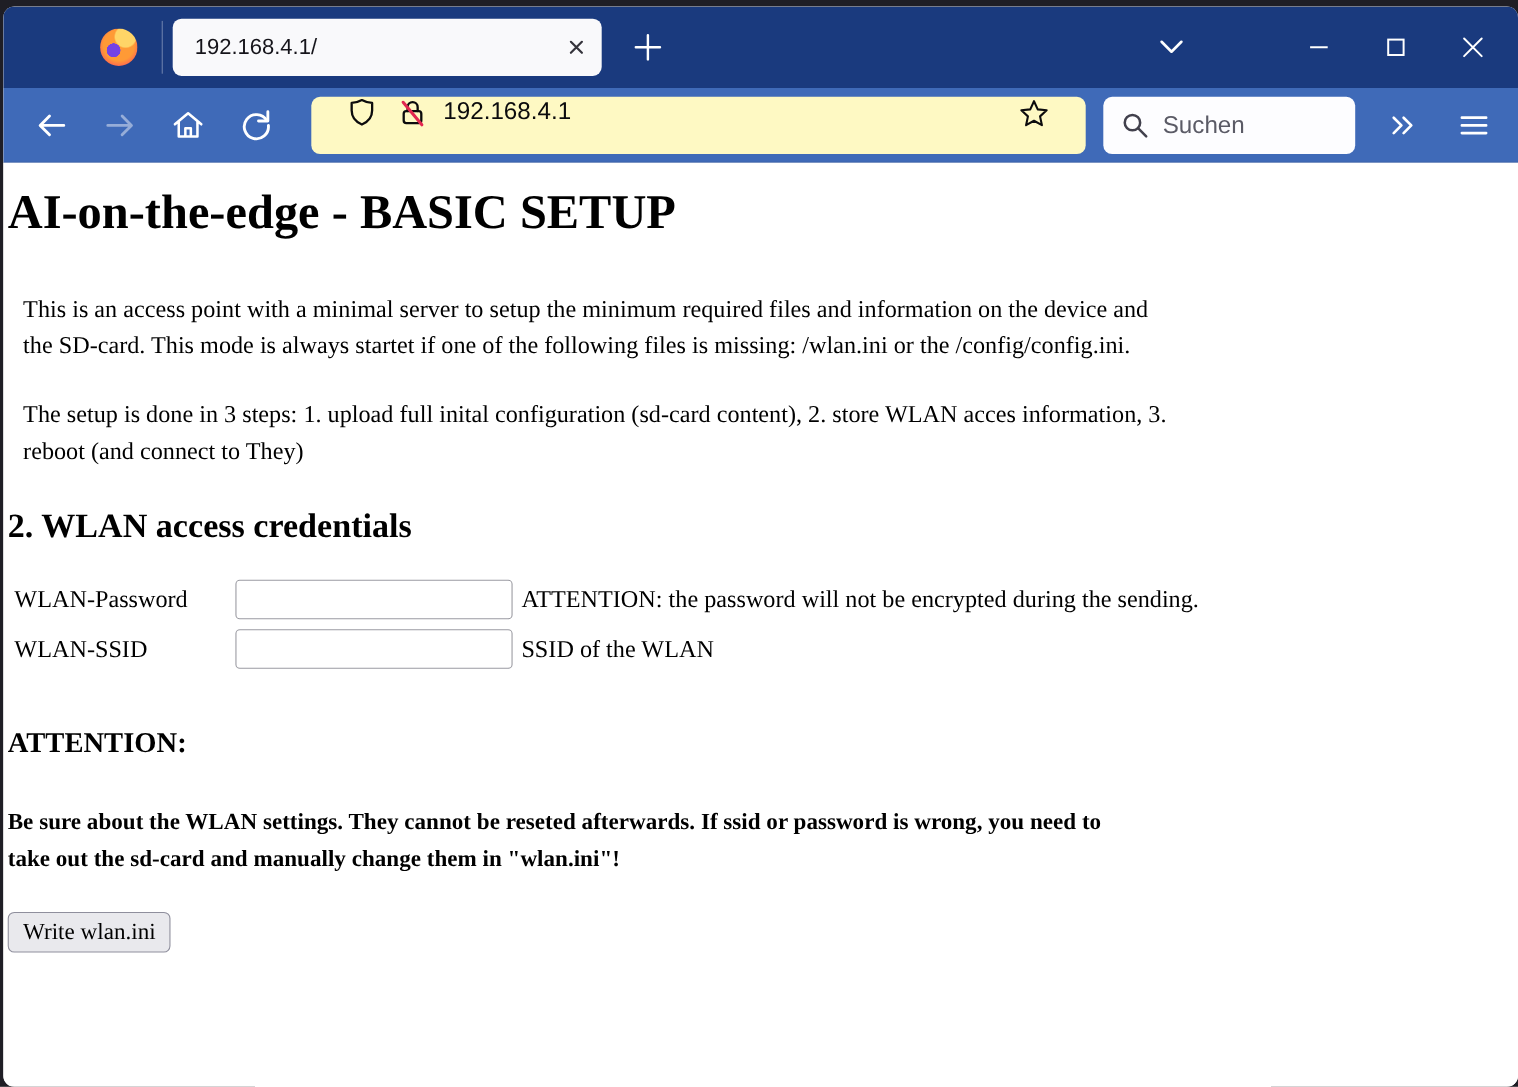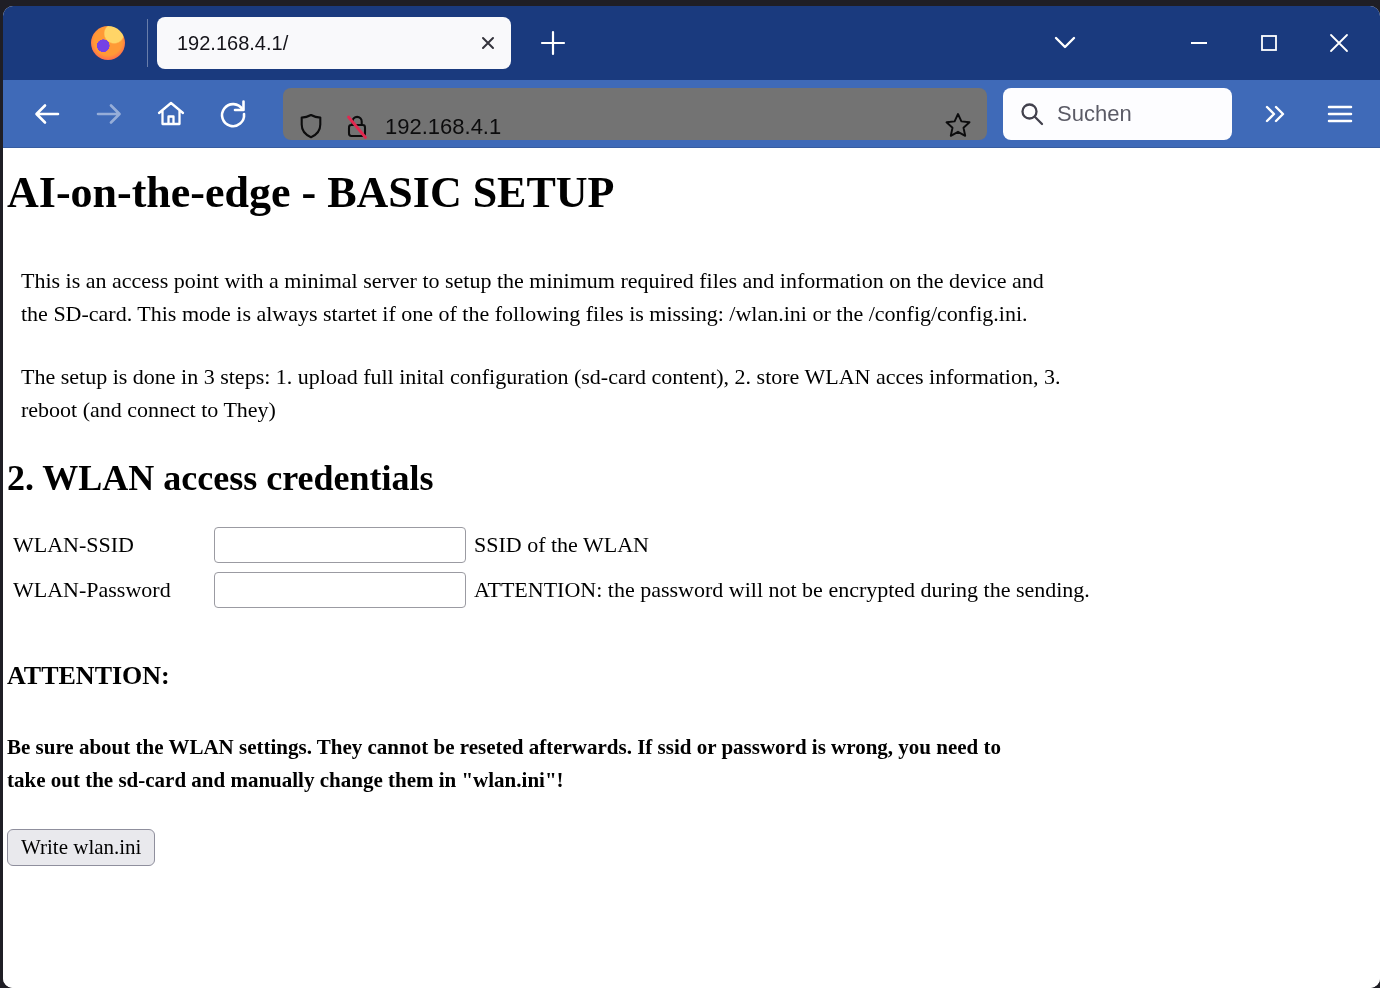--- a/index.html
+++ b/index.html
@@ -8,50 +8,50 @@
   .window{position:absolute;top:6px;left:3px;right:0;bottom:0;border-radius:10px;
           overflow:hidden;background:#fff;display:flex;flex-direction:column;}
   
   .tabstrip{height:74px;background:#1a3a7e;display:flex;align-items:center;flex:0 0 auto;}
   .fxview{width:34px;height:34px;margin-left:88px;border-radius:50%;flex:0 0 auto;
     background:
       radial-gradient(circle at 36% 58%, #7542e5 0 21%, rgba(0,0,0,0) 22%),
       radial-gradient(circle at 68% 22%, #ffd567 0 26%, rgba(0,0,0,0) 30%),
       radial-gradient(circle at 50% 45%, #ff9a36 0 55%, #ff2f6d 100%);}
   .tab-sep{width:1px;height:48px;background:rgba(255,255,255,.35);margin-left:22px;flex:0 0 auto;}
-  .tab{margin-left:9px;width:354px;height:52px;background:#f9f9fb;border-radius:8px;
+  .tab{margin-left:9px;width:390px;height:52px;background:#f9f9fb;border-radius:8px;
        display:flex;align-items:center;padding:0 12px 0 20px;box-sizing:border-box;flex:0 0 auto;}
   .tab-title{font-size:20px;color:#15141a;flex:1;white-space:nowrap;overflow:hidden;}
   .icon-btn{display:flex;align-items:center;justify-content:center;background:none;border:0;padding:0;cursor:default;}
   .newtab{margin-left:22px;width:40px;height:40px;}
   .tabstrip-spacer{flex:1;}
   .alltabs{width:40px;height:40px;margin-right:85px;}
   .winbtns{display:flex;gap:12px;padding-right:12px;}
   .winbtn{width:58px;height:44px;display:flex;align-items:center;justify-content:center;}
   
   .toolbar{height:68px;background:#3f6ab8;display:flex;align-items:center;flex:0 0 auto;
            padding-left:20px;border-bottom:1px solid rgba(0,0,0,.12);box-sizing:border-box;}
   .navbtn{width:48px;height:48px;margin-right:14px;flex:0 0 auto;}
   .navbtn:last-of-type{margin-right:0;}
-  .urlbar{margin-left:12px;width:704px;height:52px;background:#737373;border-radius:8px;
-          display:flex;align-items:flex-end;padding:0 14px;box-sizing:border-box;flex:0 0 auto;}
+  .urlbar{margin-left:12px;width:704px;height:52px;background:#fef9c3;border-radius:8px;
+          display:flex;align-items:flex-start;padding:0 32px;box-sizing:border-box;flex:0 0 auto;}
   .urlbar-text{font-size:22px;color:#0c0c0d;flex:1;margin-left:14px;}
   .searchbar{margin-left:16px;width:229px;height:52px;background:#fdfdff;border-radius:8px;
              display:flex;align-items:center;padding:0 16px;box-sizing:border-box;flex:0 0 auto;}
   .search-ph{font-size:22px;color:#5b5b66;margin-left:12px;text-align:right;}
   .ovf{width:56px;height:48px;margin-left:16px;}
   .menu{width:56px;height:48px;margin-left:8px;}
   
   .content{flex:1;background:#fff;color:#000;padding:0 4px;overflow:hidden;
            font-family:"Liberation Serif",serif;}
   .content h1{font-size:44px;line-height:50px;font-weight:bold;margin:20px 0 0;}
   .para{font-size:22px;line-height:33px;margin:14px;}
   .para-gap{margin-top:30px;}
   .first-para{margin-top:46px;}
-  .sec-head{font-size:36px;line-height:28px;font-weight:bold;margin:38px 0 0;}
+  .sec-head{font-size:31px;line-height:28px;font-weight:bold;margin:38px 0 0;}
   table.wlan{border-collapse:separate;border-spacing:0 9px;margin:26px 0 0 6px;}
   td.flabel{font-size:22px;width:201px;padding:0;}
   td.finput{padding:0;}
   td.fdesc{font-size:22px;padding-left:8px;white-space:nowrap;}
   .txt{width:236px;height:34px;border:1px solid #9b9ba2;border-radius:4px;background:#fff;
        font-size:20px;padding:0 7px;font-family:"Liberation Sans",sans-serif;}
   .attn-head{font-size:26px;font-weight:bold;margin:44px 0 0;}
   .warn{font-size:21px;font-weight:bold;line-height:33px;margin:40px 0 0;}
   .submit{margin-top:32px;font-family:Liberation Serif, serif;font-size:21px;color:#000;
           background:#e9e9ed;border:1px solid #8f8f9d;border-radius:6px;padding:5px 13px;}
@@ -186,29 +186,29 @@
       <span style="display:block">The setup is done in 3 steps: 1. upload full inital configuration (sd-card content), 2. store WLAN acces information, 3.</span>
       <span style="display:block">reboot (and connect to They)</span>
     </p>
 
 
     <div class="sec-head">2. WLAN access credentials</div>
 
     <table class="wlan">
       <tbody>
           <tr>
+        <td class="flabel">WLAN-Password</td>
+        <td class="finput"><input class="txt" type="text" value="" style=""></td>
+        <td class="fdesc">ATTENTION: the password will not be encrypted during the sending.</td>
+      </tr>
+      <tr>
         <td class="flabel">WLAN-SSID</td>
         <td class="finput"><input class="txt" type="text" value="" style=""></td>
         <td class="fdesc">SSID of the WLAN</td>
       </tr>
-      <tr>
-        <td class="flabel">WLAN-Password</td>
-        <td class="finput"><input class="txt" type="text" value="" style=""></td>
-        <td class="fdesc">ATTENTION: the password will not be encrypted during the sending.</td>
-      </tr>
     </tbody>
       </table>
 
     <p class="attn-head">ATTENTION:</p>
 
     <p class="warn">
       <span style="display:block">Be sure about the WLAN settings. They cannot be reseted afterwards. If ssid or password is wrong, you need to</span>
       <span style="display:block">take out the sd-card and manually change them in "wlan.ini"!</span>
     </p>
 

